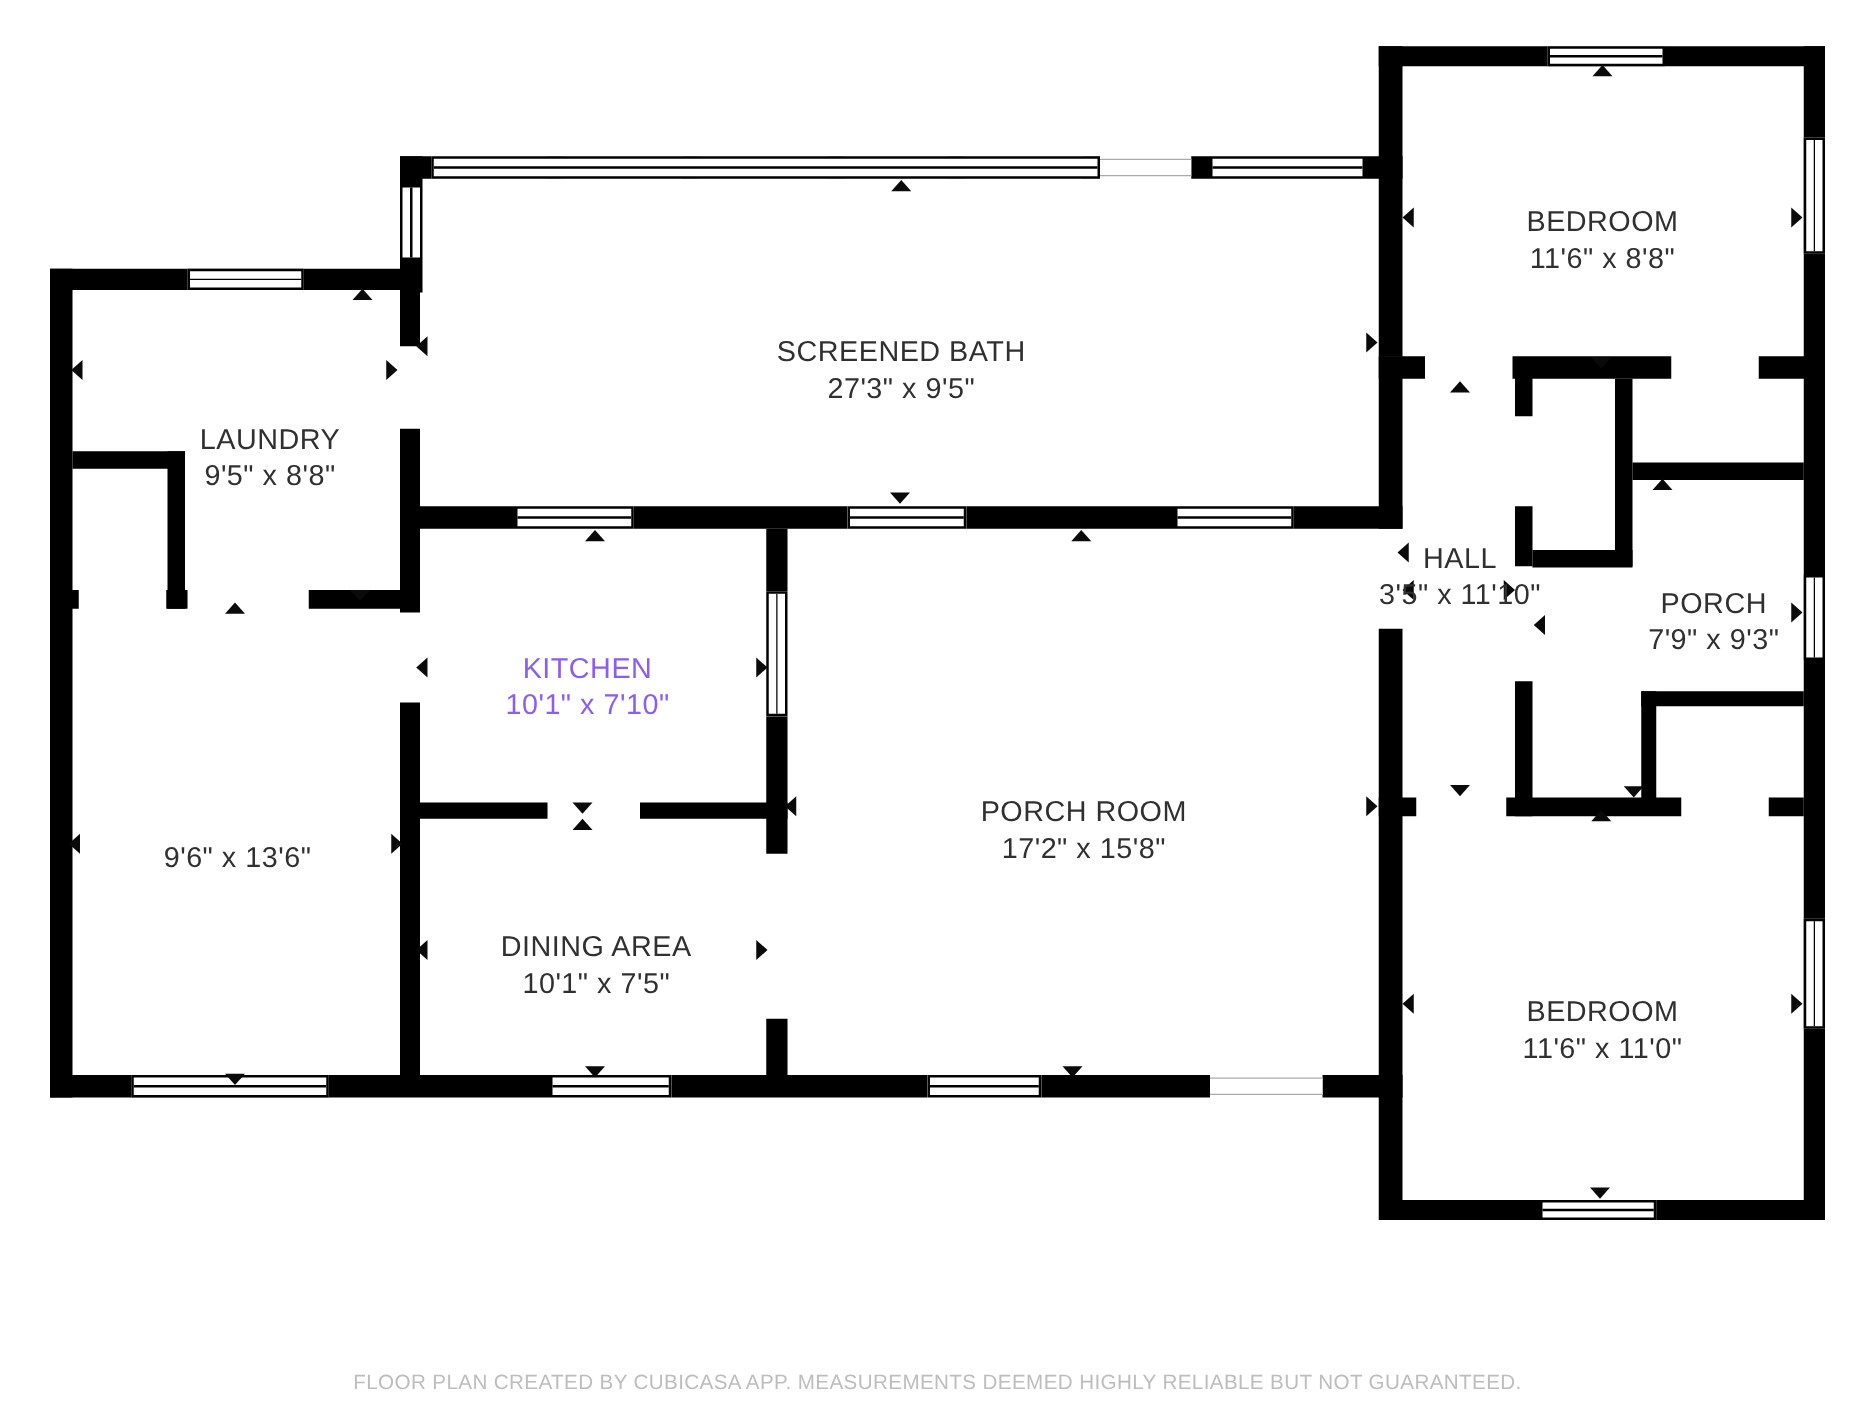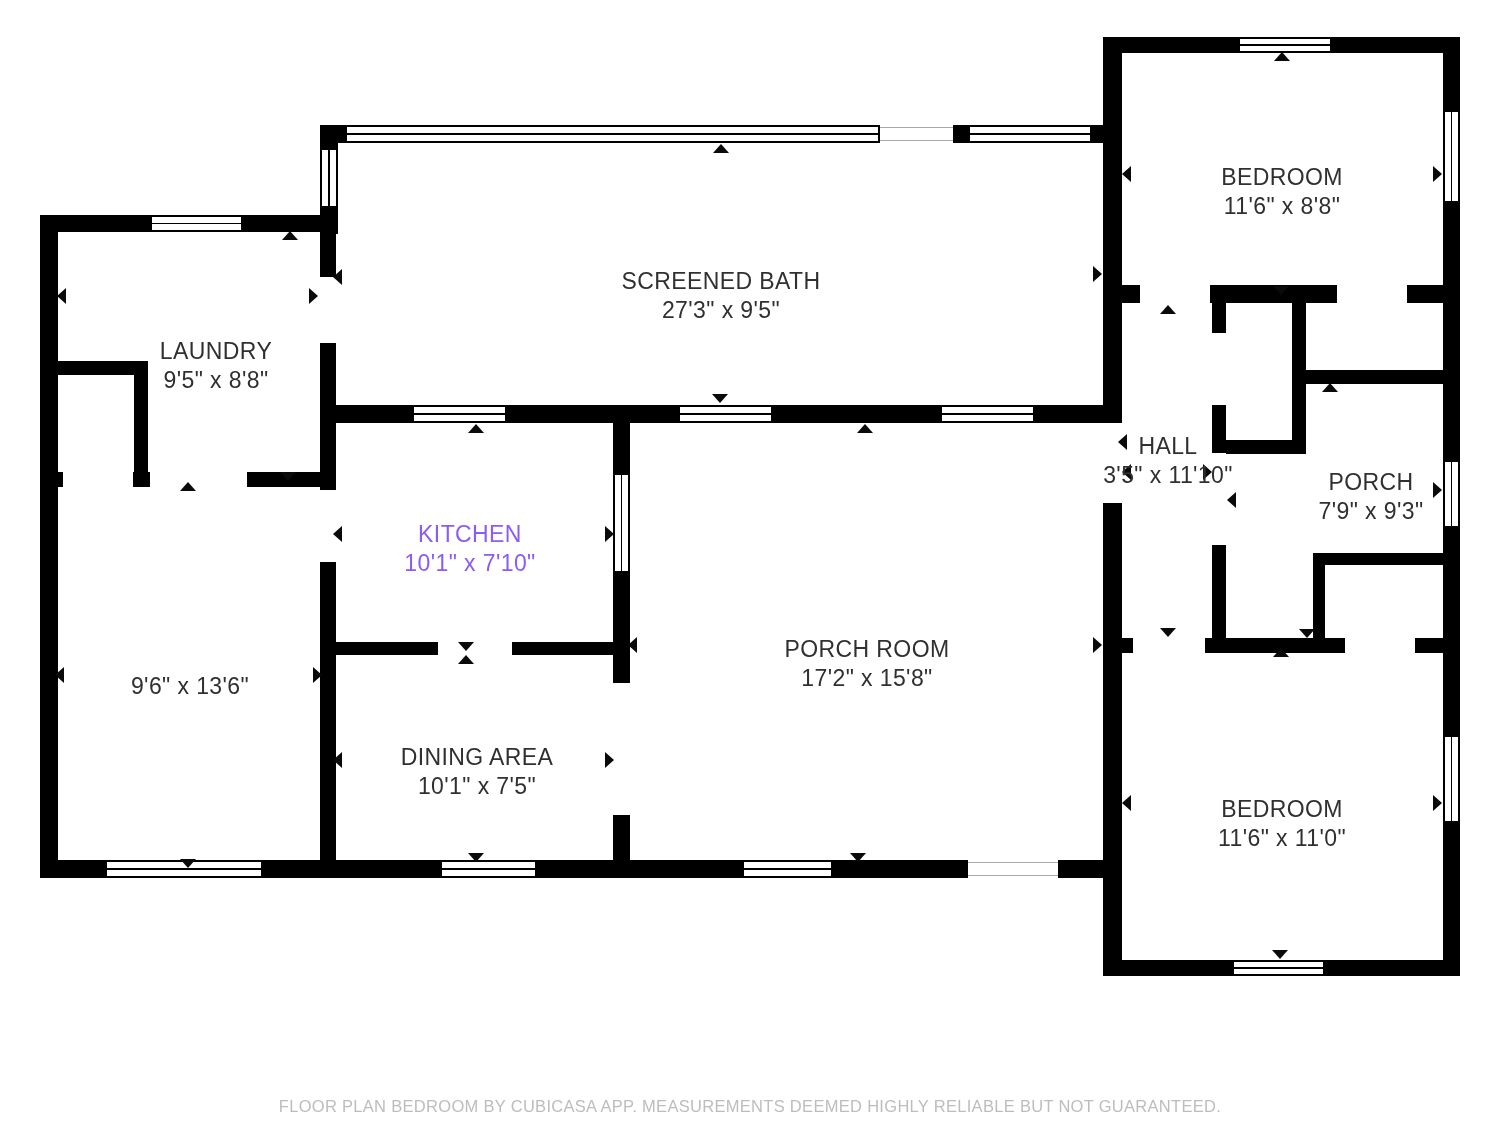--- a/index.html
+++ b/index.html
@@ -200,14 +200,14 @@
       </div>
       <div class="room-label" style="color: rgb(48, 48, 48); left: 477px; top: 772px;">
         <div>DINING AREA</div>
         <div>10'1" x 7'5"</div>
       </div>
       <div class="room-label" style="color: rgb(48, 48, 48); left: 1282px; top: 824px;">
         <div>BEDROOM</div>
         <div>11'6" x 11'0"</div>
       </div>
     </div>
-  <div id="footer-disclaimer">FLOOR PLAN BEDROOM BY CUBICASA APP. MEASUREMENTS DEEMED HIGHLY RELIABLE BUT NOT GUARANTEED.</div>
+  <div id="footer-disclaimer">FLOOR PLAN CREATED BY CUBICASA APP. MEASUREMENTS DEEMED HIGHLY RELIABLE BUT NOT GUARANTEED.</div>
 </div>
 
 </body></html>

